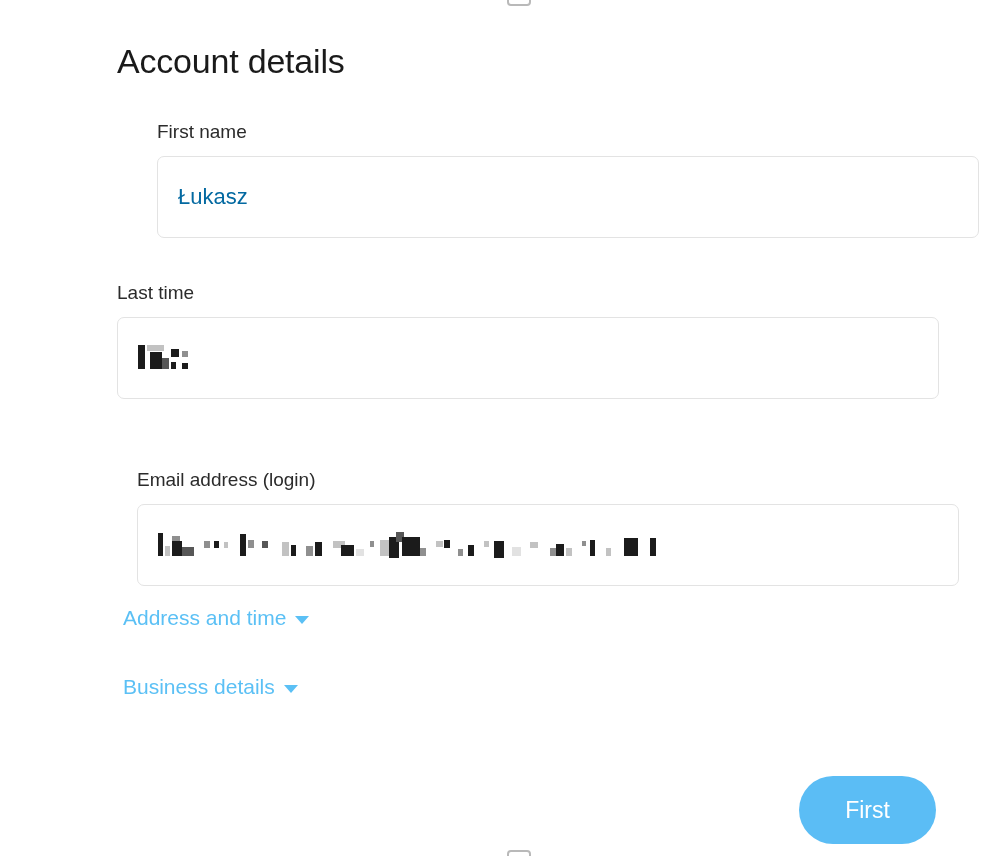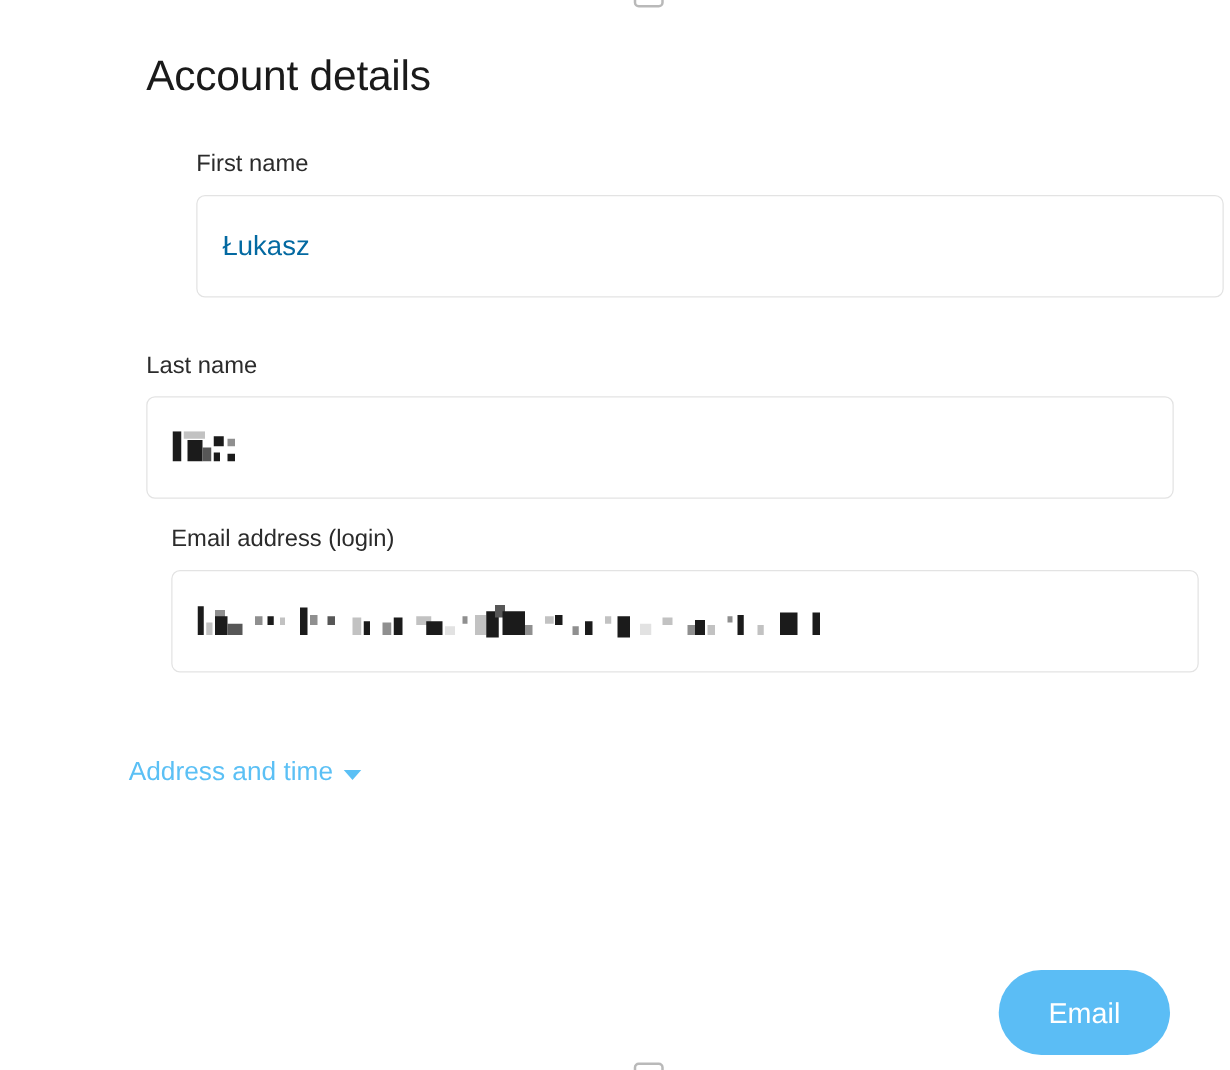--- a/index.html
+++ b/index.html
@@ -103,21 +103,21 @@
     bottom: 2px;
   }
   .redacted .blk.g1 { background: #8f8f8f; }
   .redacted .blk.g2 { background: #c2c2c2; }
   .redacted .blk.g3 { background: #575757; }
   .redacted .blk.g4 { background: #e2e2e2; }
 
   
   .disclosure {
     position: absolute;
-    left: 76px;
+    left: 96px;
     font-size: 21px;
     color: #5bc0f5;
     line-height: 28px;
     white-space: nowrap;
     cursor: pointer;
     display: flex;
     align-items: center;
     gap: 9px;
   }
   .caret-down {
@@ -159,36 +159,36 @@
   <h1 class="page-title">Account details</h1>
 
   <div class="field" style="top:120px;padding-left:40px;">
     <div class="field-label">First name</div>
     <div class="field-input">
       <span class="value-text">Łukasz</span>
     </div>
   </div>
 
   <div class="field" style="top:281px;">
-    <div class="field-label">Last name</div>
+    <div class="field-label">Last time</div>
     <div class="field-input">
       <span class="redacted" style="width:60px;">
         <span class="blk" style="left:0px;  width:7px;  height:24px;"></span>
         <span class="blk g2" style="left:9px;  width:17px; height:6px; bottom:20px;"></span>
         <span class="blk" style="left:12px; width:12px; height:17px;"></span>
         <span class="blk g3" style="left:24px; width:7px;  height:11px;"></span>
         <span class="blk" style="left:33px; width:8px;  height:8px; bottom:14px;"></span>
         <span class="blk" style="left:33px; width:5px;  height:7px;"></span>
         <span class="blk g1" style="left:44px; width:6px;  height:6px; bottom:14px;"></span>
         <span class="blk" style="left:44px; width:6px;  height:6px;"></span>
       </span>
     </div>
   </div>
 
-  <div class="field" style="top:420px;padding-left:20px;">
+  <div class="field" style="top:468px;padding-left:20px;">
     <div class="field-label">Email address (login)</div>
     <div class="field-input">
       <span class="redacted" style="width:534px;">
         <span class="blk" style="left:0px;   width:5px;  height:23px;"></span>
         <span class="blk g2" style="left:7px;   width:5px;  height:10px;"></span>
         <span class="blk g1" style="left:14px;  width:8px;  height:6px; bottom:16px;"></span>
         <span class="blk" style="left:14px;  width:10px; height:15px;"></span>
         <span class="blk g3" style="left:24px;  width:12px; height:9px;"></span>
         <span class="blk g1" style="left:46px;  width:6px;  height:7px; bottom:10px;"></span>
         <span class="blk" style="left:56px;  width:5px;  height:7px; bottom:10px;"></span>
@@ -227,18 +227,22 @@
         <span class="blk" style="left:492px; width:6px;  height:18px;"></span>
       </span>
     </div>
   </div>
 
   <div class="disclosure" style="top:604px;">
     <span>Address and time</span>
     <span class="caret-down"></span>
   </div>
 
-
-  <button class="save-button">Email</button>
+  <div class="disclosure" style="top:673px;">
+    <span>Business details</span>
+    <span class="caret-down"></span>
+  </div>
+
+  <button class="save-button">First</button>
 
   <div class="edge-nub bottom"></div>
 
 </div>
 
 </body></html>

